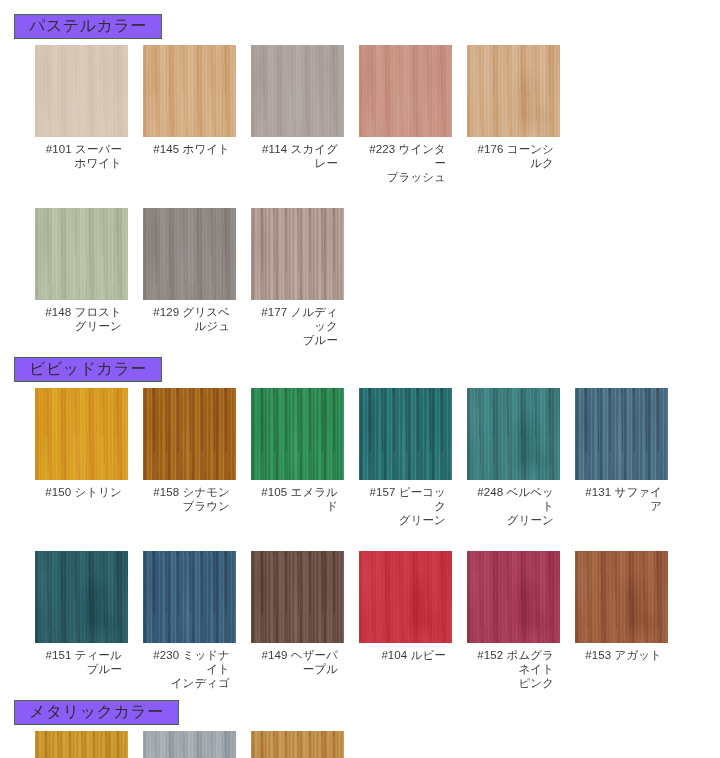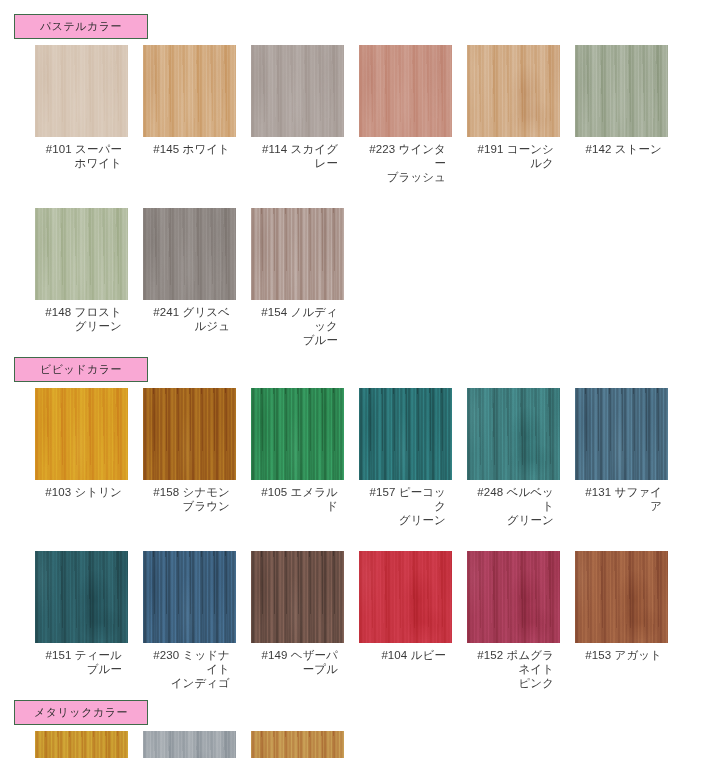--- a/index.html
+++ b/index.html
@@ -24,22 +24,22 @@
   }
 
   
   .section { position: relative; }
   .section-head {
     margin: 0 0 0 14px;
     display: inline-block;
     min-width: 134px;
     padding: 3px 14px 4px 14px;
     border: 1.5px solid #3f6b4a;
-    background: #f9a8d4;
-    font-size: 11px;
+    background: #8b5cf6;
+    font-size: 16px;
     line-height: 16px;
     letter-spacing: 0.5px;
     color: #2d2d2d;
     text-align: center;
     font-weight: 400;
   }
 
   
   .grid {
     display: grid;
@@ -179,74 +179,67 @@
         </div>
         <div class="label">#223 ウインター
 ブラッシュ</div>
       </div>
 
       <div class="cell">
         <div class="chip figured" style="background-color: rgb(209, 171, 133);">
           <div class="grain"></div>
           <div class="fleck"></div>
         </div>
-        <div class="label">#191 コーンシルク</div>
-      </div>
-
-      <div class="cell">
-        <div class="chip" style="background-color: rgb(162, 172, 151);">
-          <div class="grain"></div>
-          <div class="fleck"></div>
-        </div>
-        <div class="label">#142 ストーン</div>
-      </div>
+        <div class="label">#176 コーンシルク</div>
+      </div>
+
     </div>
 
     <div class="row-gap"></div>
 
     <div class="grid">
       <div class="cell">
         <div class="chip" style="background-color: rgb(178, 188, 160);">
           <div class="grain"></div>
           <div class="fleck"></div>
         </div>
         <div class="label">#148 フロスト
 グリーン</div>
       </div>
 
       <div class="cell">
         <div class="chip soft" style="background-color: rgb(142, 135, 131);">
           <div class="grain"></div>
           <div class="fleck"></div>
         </div>
-        <div class="label">#241 グリスベルジュ</div>
+        <div class="label">#129 グリスベルジュ</div>
       </div>
 
       <div class="cell">
         <div class="chip striped" style="background-color: rgb(176, 155, 147);">
           <div class="grain"></div>
           <div class="fleck"></div>
         </div>
-        <div class="label">#154 ノルディック
+        <div class="label">#177 ノルディック
 ブルー</div>
       </div>
     </div>
   </div>
 
   <div class="sec-gap-sm"></div>
   <div class="section">
     <div class="section-head" style="border-color: rgb(63, 107, 74);">ビビッドカラー</div>
     <div class="grid">
 
       <div class="cell">
         <div class="chip" style="background-color: rgb(215, 154, 36);">
           <div class="grain"></div>
           <div class="fleck"></div>
         </div>
-        <div class="label">#103 シトリン</div>
+        <div class="label">#150 シトリン</div>
       </div>
 
       <div class="cell">
         <div class="chip striped" style="background-color: rgb(162, 101, 30);">
           <div class="grain"></div>
           <div class="fleck"></div>
         </div>
         <div class="label">#158 シナモン
 ブラウン</div>
       </div>

